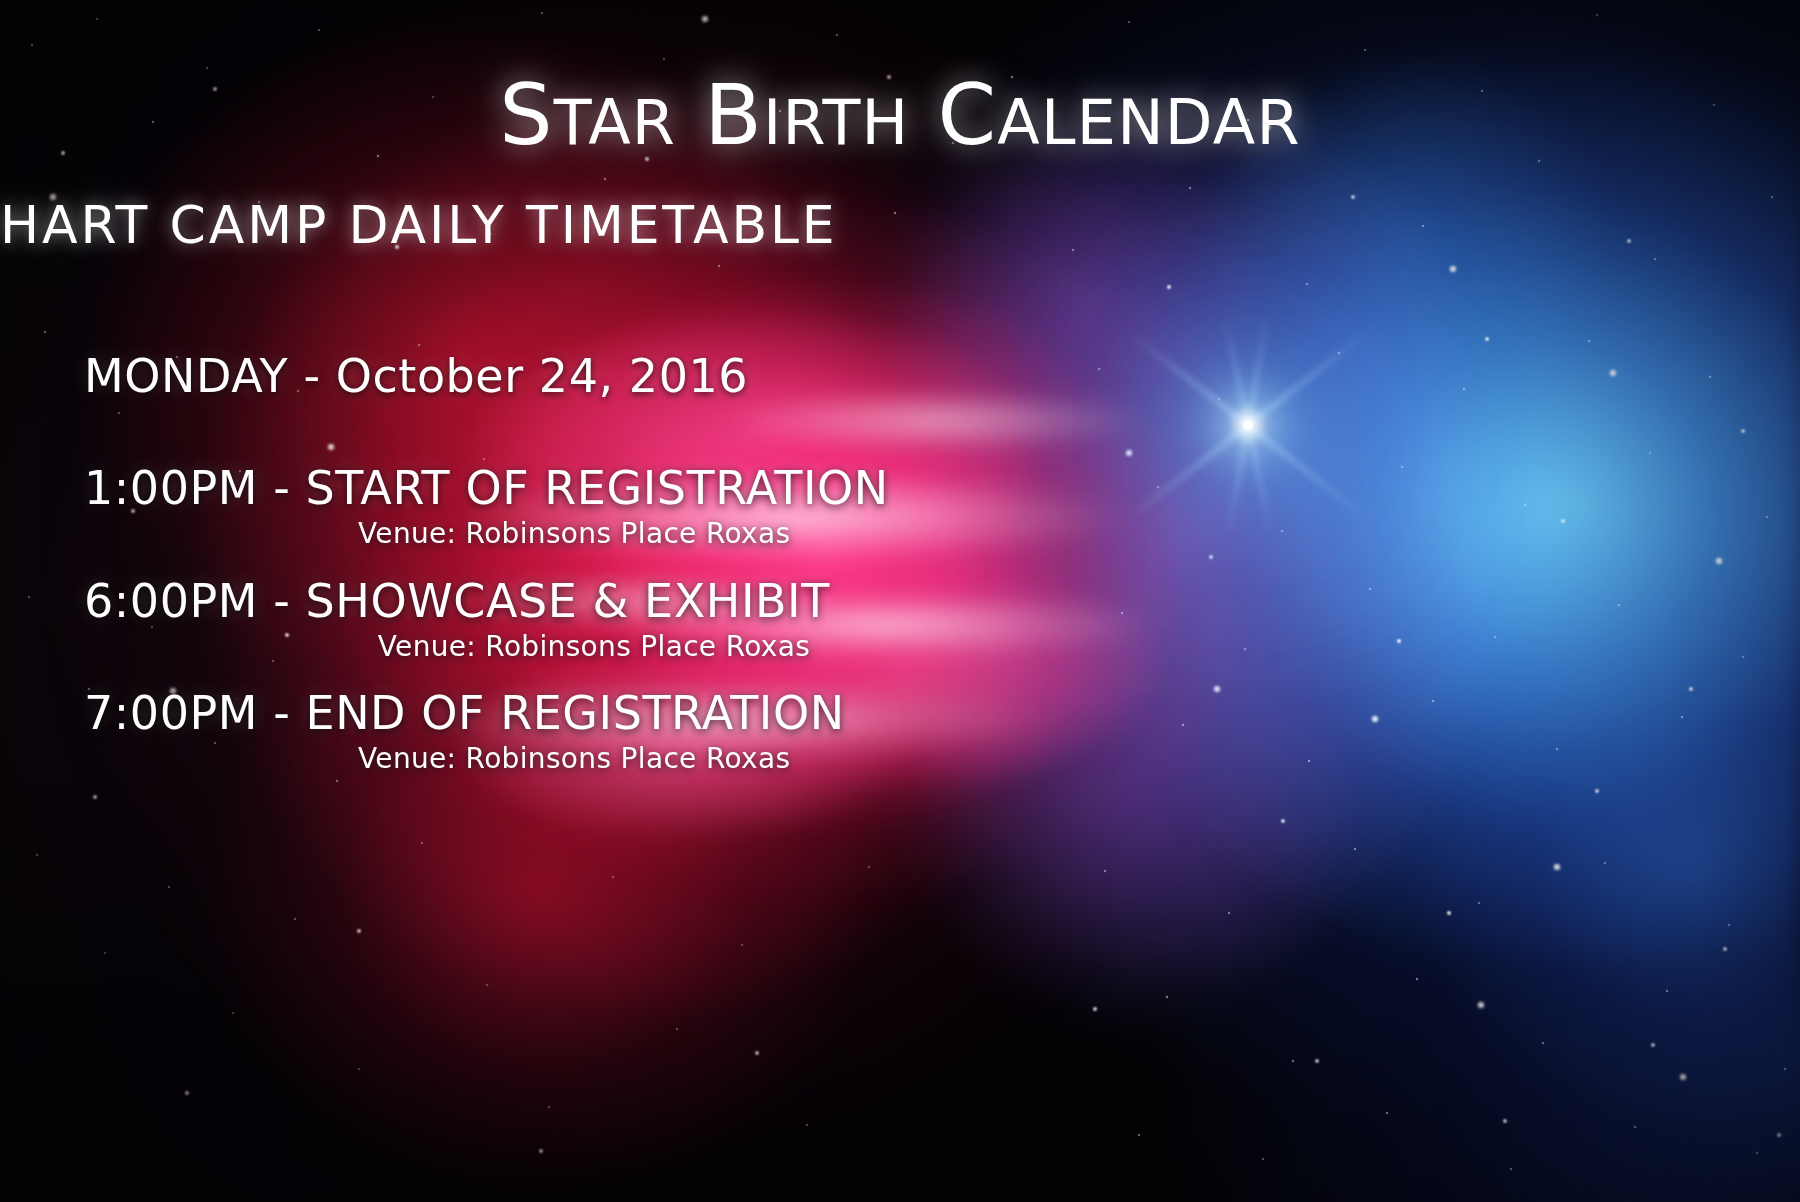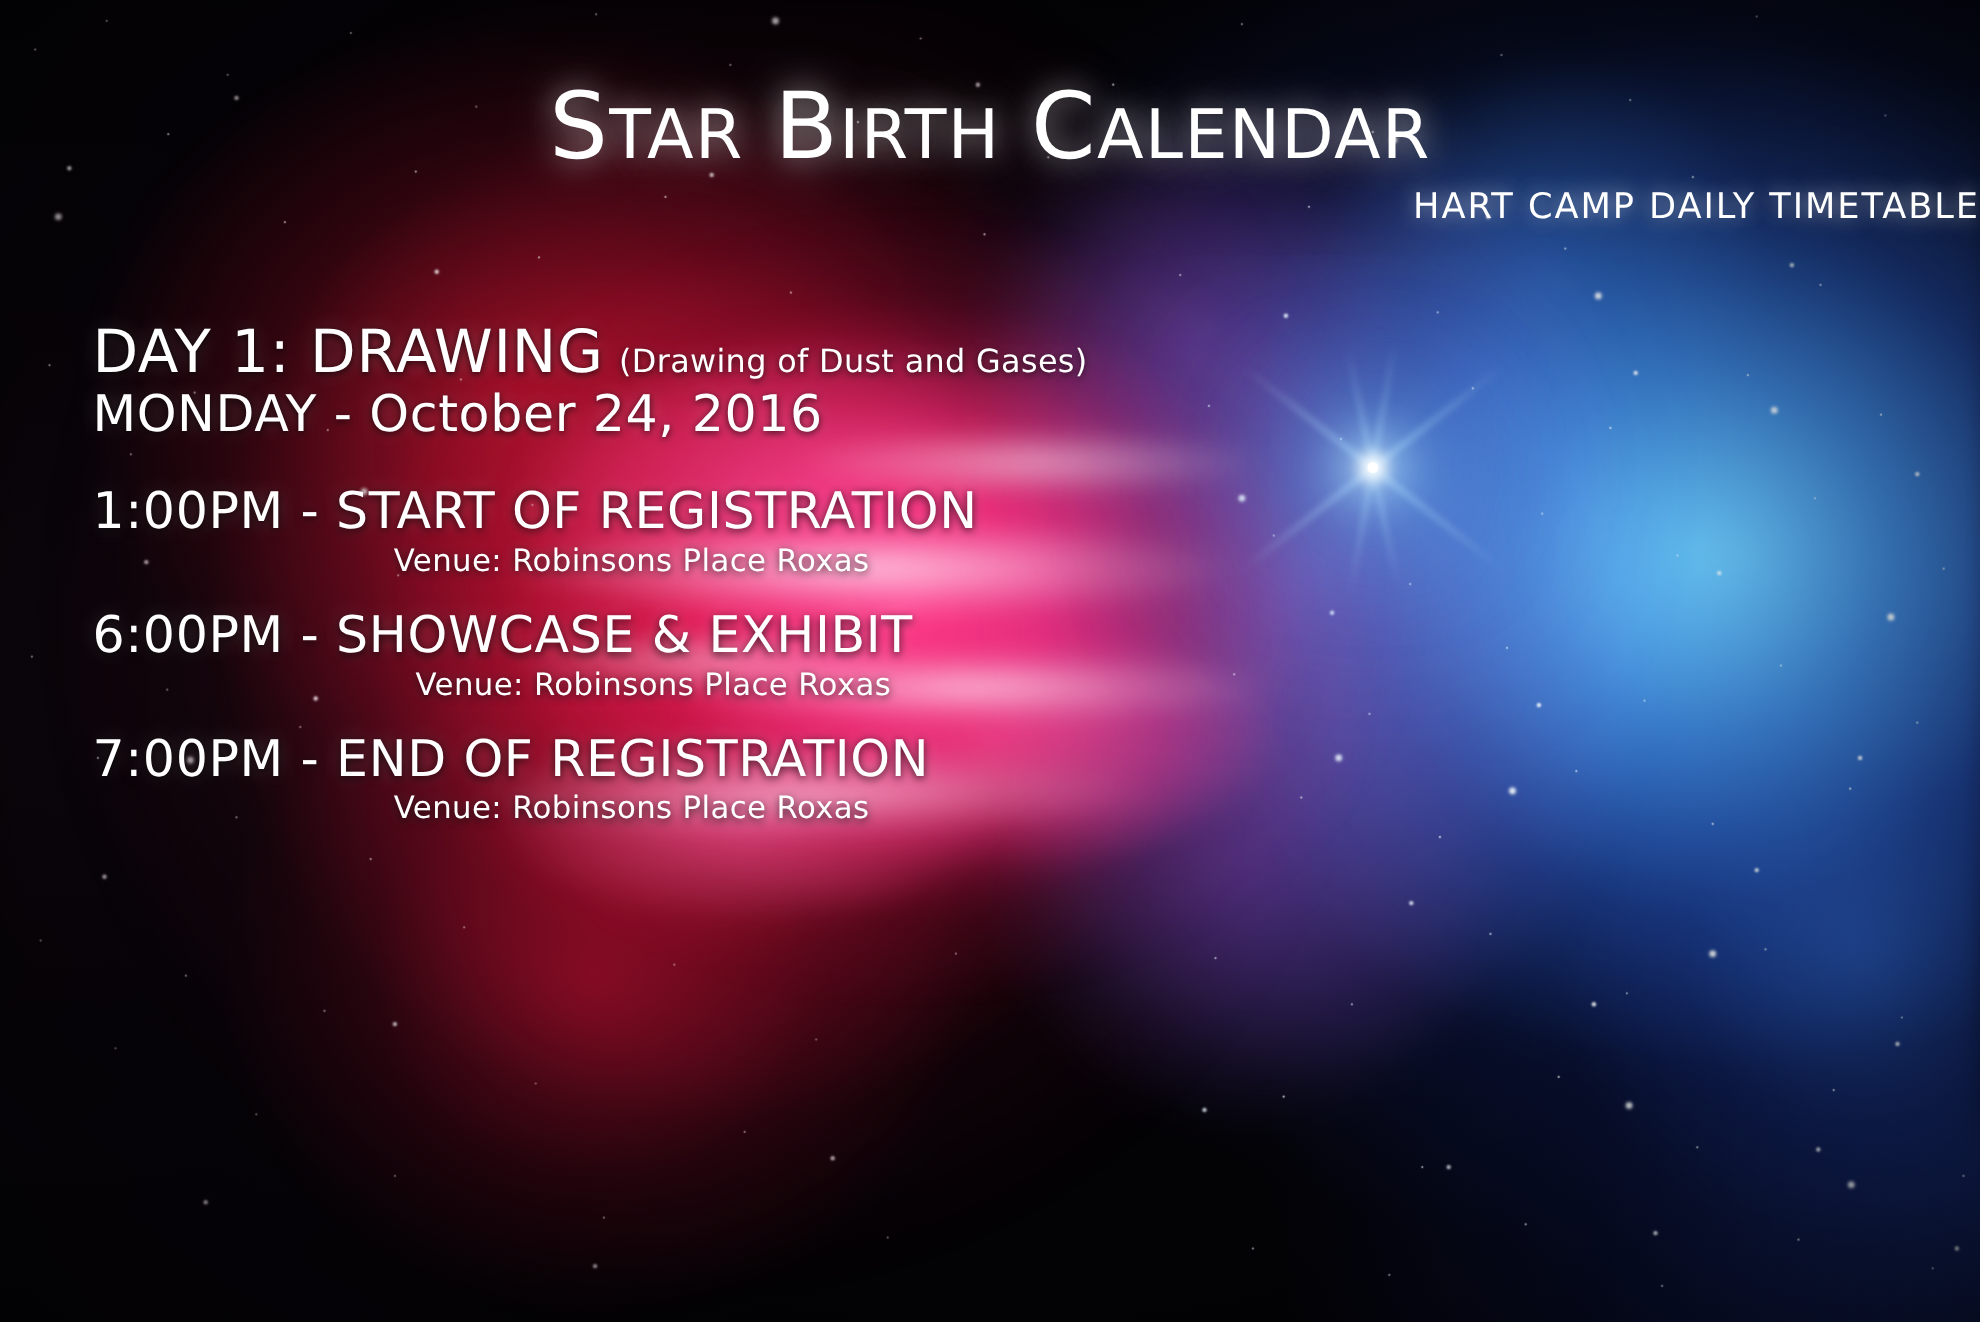--- a/index.html
+++ b/index.html
@@ -229,23 +229,23 @@
       0 0 60px rgba(255,255,255,0.32),
       0 0 110px rgba(255,255,255,0.18);
   }
   .title .cap { font-size: 84px; }
   .title .sc  { font-size: 62px; }
 
   .subtitle {
     position: absolute;
     left: 0;
     right: 0;
-    top: 168px;
-    text-align: right;
-    font-size: 32px;
+    top: 195px;
+    text-align: left;
+    font-size: 52px;
     letter-spacing: 0.055em;
     text-shadow:
       0 0 16px rgba(255,255,255,0.5),
       0 0 38px rgba(255,255,255,0.28);
   }
 
   .day-line {
     position: absolute;
     left: 84px;
     top: 288px;
@@ -271,20 +271,21 @@
 
   .slot { position: absolute; left: 84px; }
   .slot-1 { top: 437px; }
   .slot-2 { top: 550px; text-align: center; }
   .slot-3 { top: 662px; }
 
   .slot-time {
     font-size: 46px;
     letter-spacing: 0.012em;
     text-shadow: 0 2px 8px rgba(0,0,0,0.8), 0 0 18px rgba(255,255,255,0.22);
+    margin-top: 24px;
   }
   .slot-venue {
     margin-top: 2px;
     padding-left: 274px;
     font-size: 28px;
     letter-spacing: 0.012em;
     text-shadow: 0 2px 8px rgba(0,0,0,0.8), 0 0 16px rgba(255,255,255,0.2);
   }
 
   .notes {
@@ -330,23 +331,20 @@
   <div class="content">
 
     <div class="title techno">
       <span class="cap">S</span><span class="sc">TAR</span>
       <span class="cap">B</span><span class="sc">IRTH</span>
       <span class="cap">C</span><span class="sc">ALENDAR</span>
     </div>
 
     <div class="subtitle techno">HART CAMP DAILY TIMETABLE</div>
 
-    <div class="day-line techno">
-      <span>DAY 1: DRAWING</span><span class="paren">(Drawing of Dust and Gases)</span>
-    </div>
 
     <div class="date-line techno">MONDAY - October 24, 2016</div>
 
     <div class="slot slot-1">
       <div class="slot-time techno">1:00PM - START OF REGISTRATION</div>
       <div class="slot-venue techno">Venue: Robinsons Place Roxas</div>
     </div>
 
     <div class="slot slot-2">
       <div class="slot-time techno">6:00PM - SHOWCASE &amp; EXHIBIT</div>

